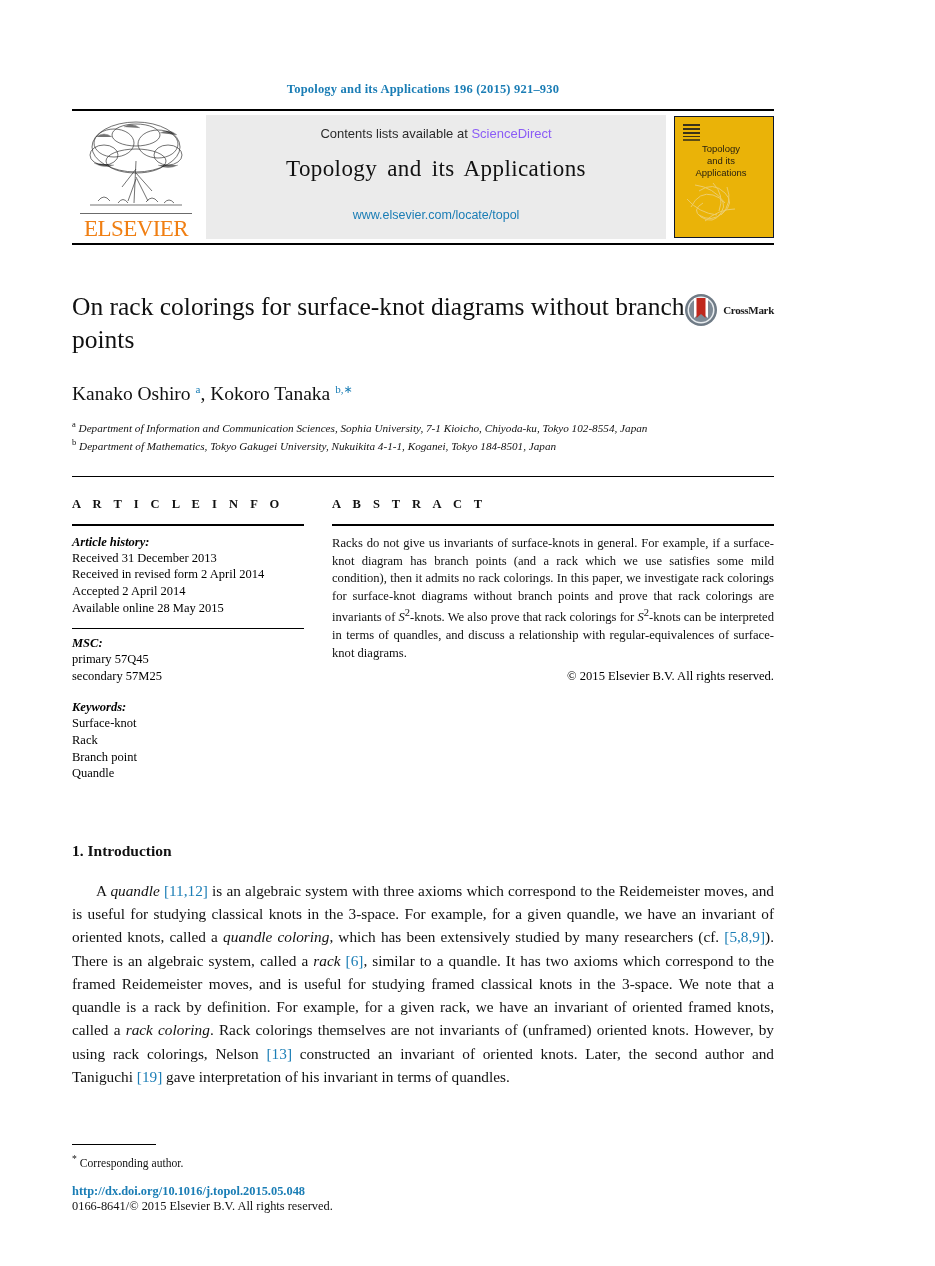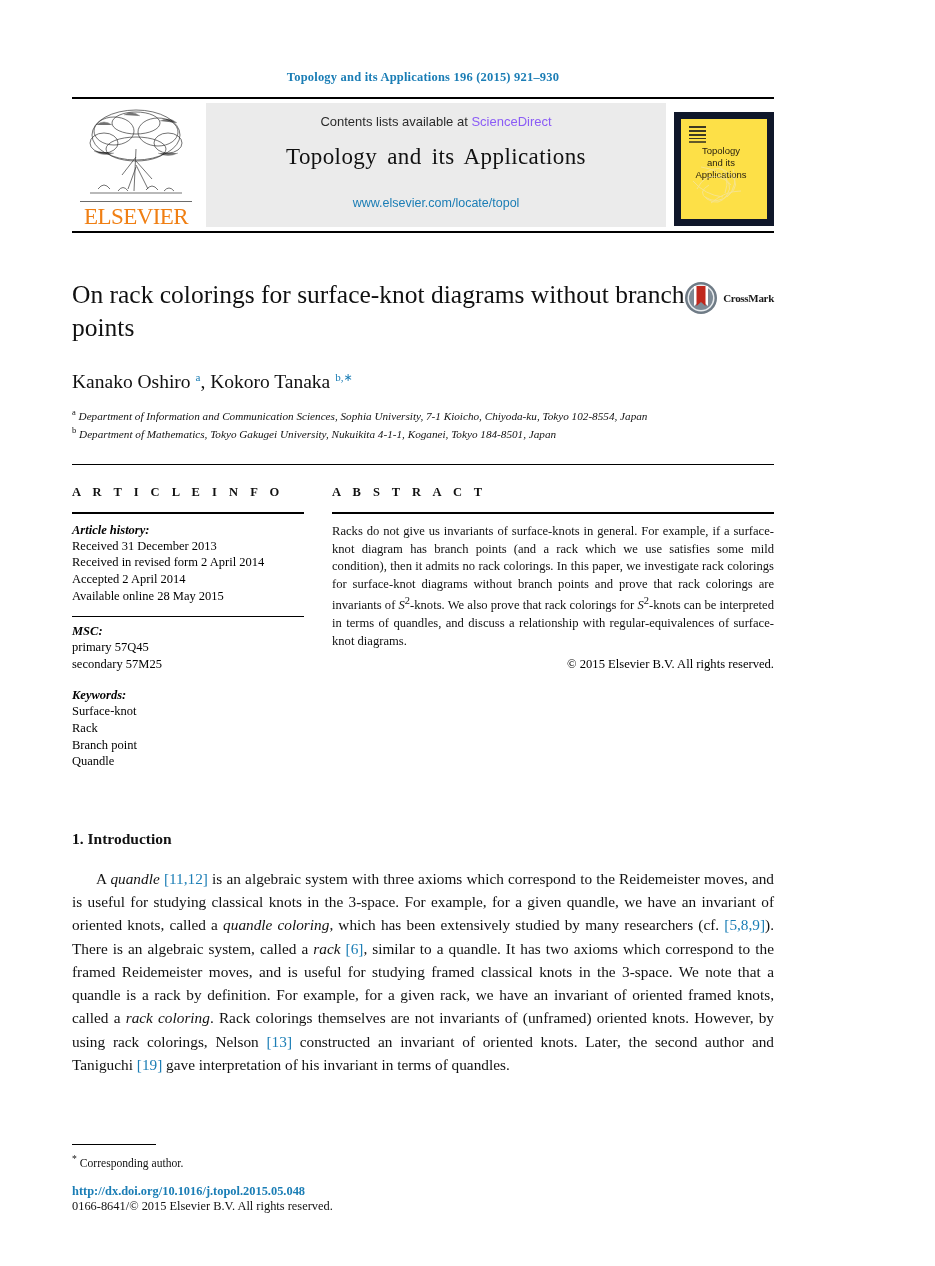--- a/index.html
+++ b/index.html
@@ -13,21 +13,21 @@
     font-family: "Liberation Serif", serif;
     color: #000000;
     position: relative;
     overflow: hidden;
   }
   .page {
     position: relative;
     width: 846px;
     height: 1266px;
     box-sizing: border-box;
-    padding: 4px 72px;
+    padding: 16px 72px;
   }
 
   
   .runhead {
     text-align: center;
     color: #1a7db5;
     font-family: "Liberation Serif", serif;
     font-weight: bold;
     font-size: 12.5px;
     letter-spacing: 0.2px;
@@ -97,25 +97,25 @@
   }
   .journal-url {
     font-family: "Liberation Sans", sans-serif;
     font-size: 12.5px;
     color: #1a7db5;
     margin-top: 26px;
   }
   .cover-thumb {
     flex: 0 0 100px;
     width: 100px;
-    margin: 13px 0 5px 2px;
-    background: #fde047;
+    margin: 5px 0 5px 2px;
+    background: #eab308;
     position: relative;
     box-sizing: border-box;
-    border: 7px solid #0f172a;
+    border: 1px solid #0f172a;
   }
   .cover-els-mark {
     position: absolute;
     top: 7px; left: 8px;
     width: 17px; height: 13px;
     background:
       repeating-linear-gradient(to bottom, #1c1c1c 0 2px, transparent 2px 4px);
     opacity: 0.85;
   }
   .cover-els-mark::after{

